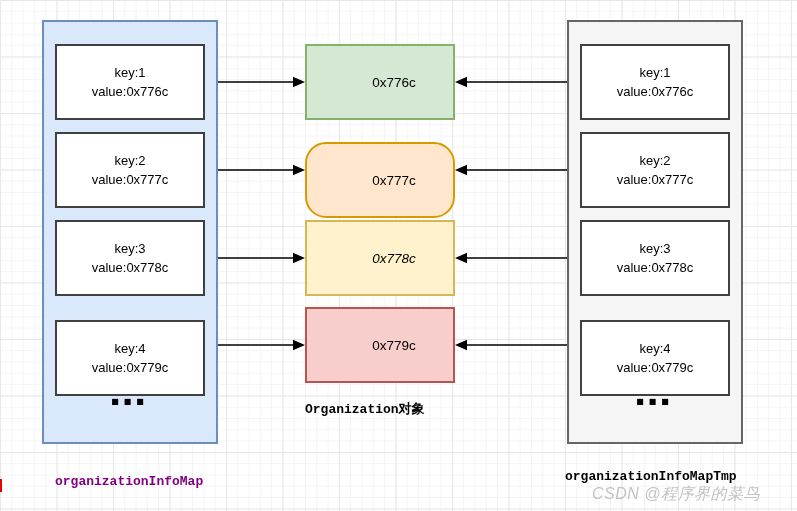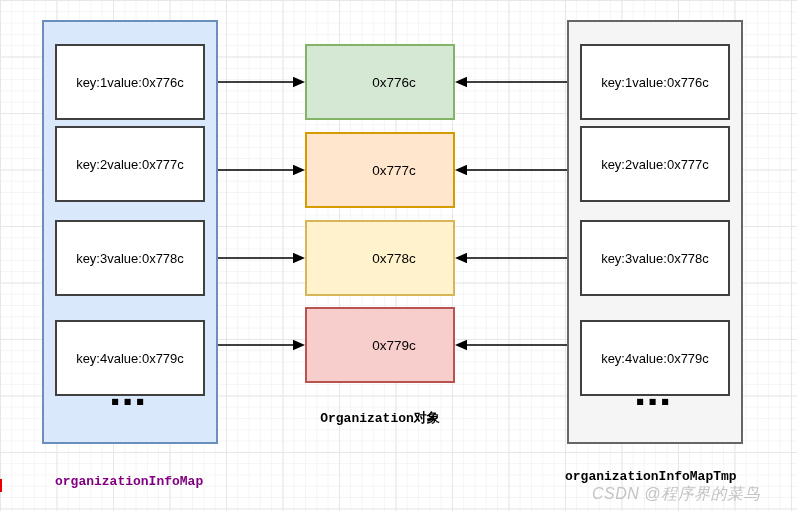--- a/index.html
+++ b/index.html
@@ -24,48 +24,48 @@
   .container{
     position:absolute; top:20px; width:176px; height:424px;
     border:2px solid;
   }
   .container.left { left:42px;  background:#dae8fc; border-color:#6c8ebf; }
   .container.right{ left:567px; background:#f5f5f5; border-color:#666666; }
 
   .entry{
     position:absolute; left:11px; width:150px; height:76px;
     background:#ffffff; border:2px solid #404040;
-    display:flex; flex-direction:row; align-items:center; justify-content:center;
+    display:flex; flex-direction:column; align-items:center; justify-content:center;
     font-size:13px; line-height:19px; color:#000; text-align:center;
   }
-  .er1{top:22px} .er2{top:104px} .er3{top:198px} .er4{top:298px}
+  .er1{top:22px} .er2{top:110px} .er3{top:198px} .er4{top:298px}
 
   .dots{
     position:absolute; top:375px; left:0; width:100%;
     text-align:center; font-size:8px; letter-spacing:5px; color:#000;
     font-family:"DejaVu Sans", sans-serif;
   }
 
   .obj{
     position:absolute; left:305px; width:150px; height:76px;
     border:2px solid;
     display:flex; align-items:center; justify-content:center;
     font-size:13.5px; color:#000;padding-left:28px;
   }
   .o1{top:44px;  background:#d5e8d4; border-color:#82b366;}
-  .o2{top:132px; background:#ffe6cc; border-color:#d79b00;}
-  .o3{top:220px; background:#fff2cc; border-color:#d6b656;}
+  .o2{top:142px; background:#ffe6cc; border-color:#d79b00;border-radius:21px;}
+  .o3{top:220px; background:#fff2cc; border-color:#d6b656;font-style:italic;}
   .o4{top:307px; background:#f8cecc; border-color:#b85450;justify-content:center;}
 
   .mono-label{
     position:absolute; white-space:nowrap;
     font-family:"Liberation Mono","DejaVu Sans Mono",monospace;
     font-weight:700; font-size:13px; color:#000;
   }
-  .objects-label{ left:305px; top:409px; width:150px; text-align:center; }
+  .objects-label{ left:305px; top:400px; width:150px; text-align:left; }
   .left-map-label{ left:55px; top:474px; color:#800080; }
   .right-map-label{ left:565px; top:469px; }
 
   .watermark{
     position:absolute; left:592px; top:484px; white-space:nowrap;
     font-size:16px; letter-spacing:0.5px; color:rgba(185,185,185,0.85);
     font-family:"Liberation Sans", sans-serif;
     font-style:italic;
   }
   .red-mark{ position:absolute; left:0; top:479px; width:2px; height:13px; background:#e80000; }

